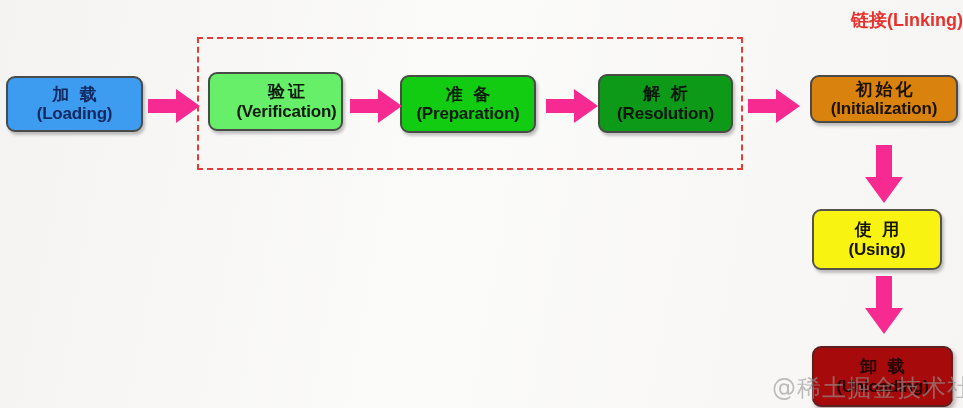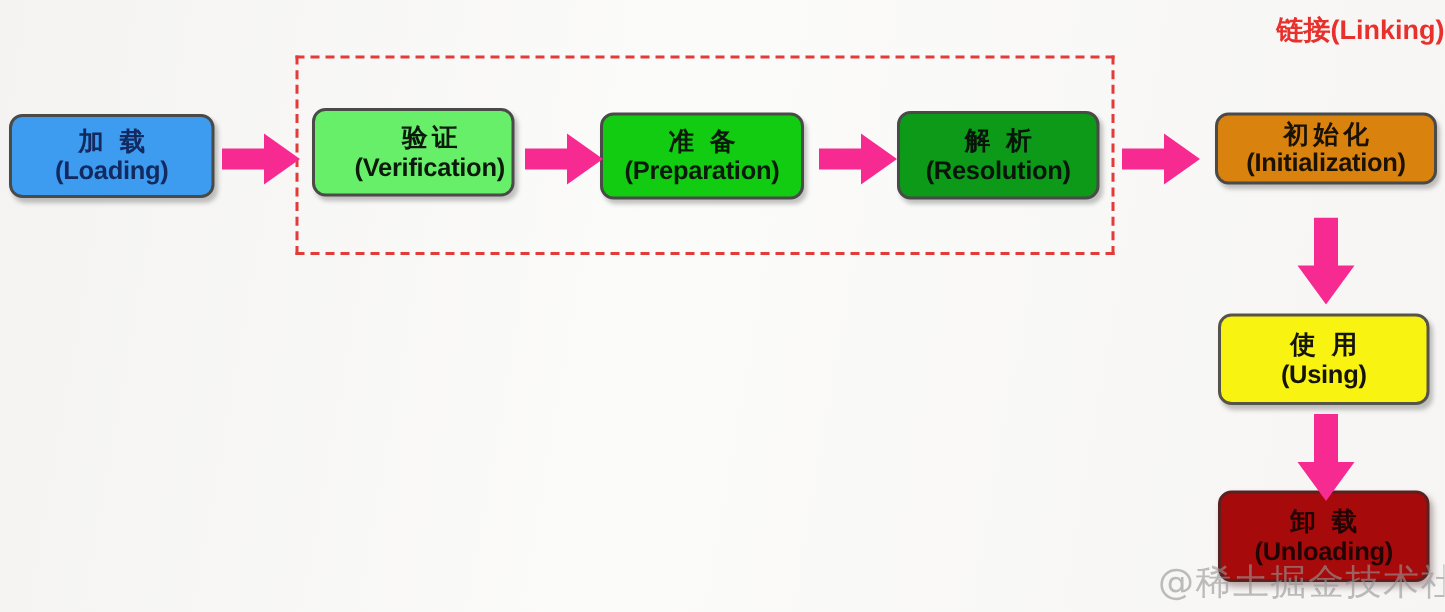--- a/index.html
+++ b/index.html
@@ -68,27 +68,27 @@
     background: #0c9a18;
     color: #07150a;
   }
   #node-initialization {
     left: 810px; top: 75px; width: 148px; height: 48px;
     background: #d9820e;
     color: #1b1203;
     text-align: center;
   }
   #node-using {
-    left: 812px; top: 209px; width: 141px; height: 61px;
+    left: 812px; top: 209px; width: 130px; height: 61px;
     background: #f9f312;
     color: #15140a;
     border-color: #56544a;
   }
   #node-unloading {
-    left: 812px; top: 327px; width: 141px; height: 61px;
+    left: 812px; top: 346px; width: 141px; height: 61px;
     background: #a70a0a;
     color: #1b0202;
     border-color: #5b2020;
     box-shadow: 2px 3px 4px rgba(60,20,20,0.35);
   }
   #node-unloading .cn, #node-unloading .en { color: #230404; }
 
   
   #linking-group {
     position: absolute;

